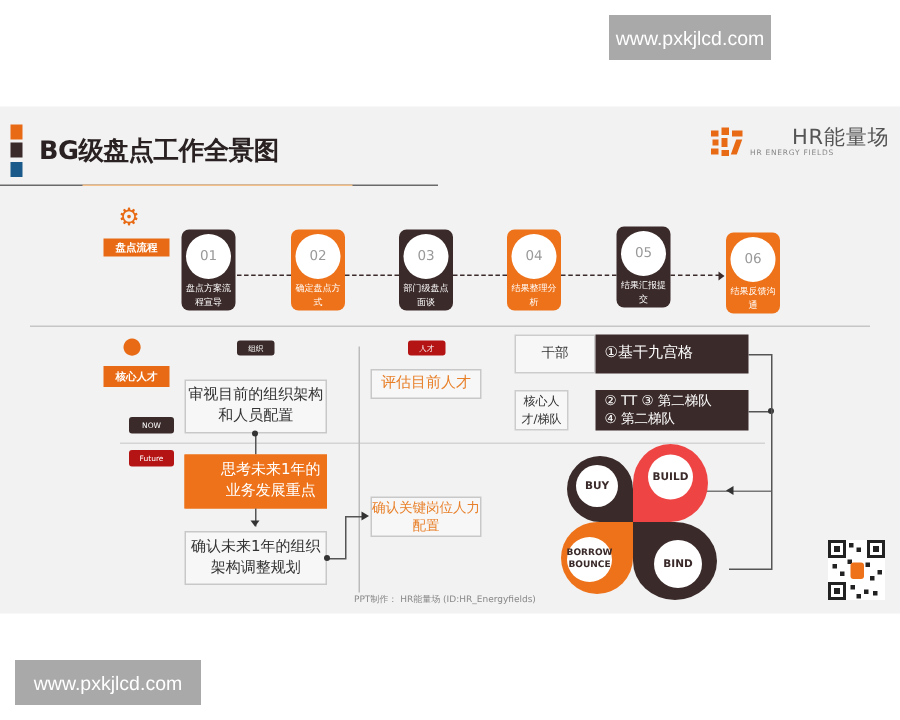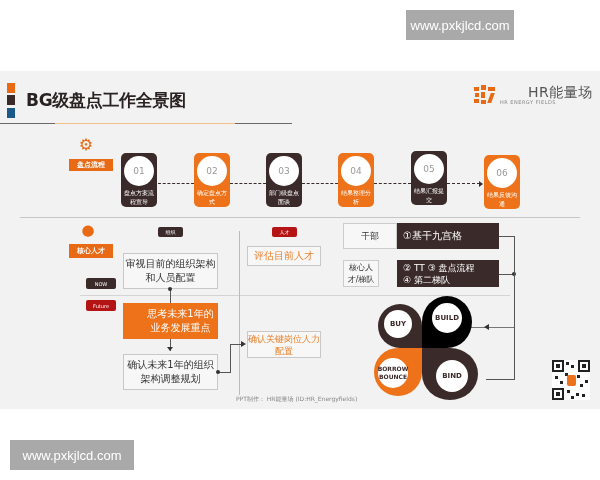--- a/index.html
+++ b/index.html
@@ -159,36 +159,36 @@
   <div class="vline" style="left:230px;top:273px;height:29px;"></div>
   <div class="hline" style="left:230px;top:273px;width:12px;"></div>
   <div class="arrowhead" style="left:241px;top:270px;border-left:5px solid #333;"></div>
 
   <div class="talent-lbl" style="left:343px;top:152px;width:54px;height:26px;">干部</div>
   <div class="talent-val" style="left:397px;top:152px;width:102px;height:26px;font-size:10px;">
     <span>①基干九宫格</span>
   </div>
   <div class="talent-lbl" style="left:343px;top:189px;width:36px;height:27px;font-size:8px;">核心人才/梯队</div>
   <div class="talent-val" style="left:397px;top:189px;width:102px;height:27px;">
-    <span>② TT   ③ 盘点流程</span>
+    <span>② TT   ③ 第二梯队</span>
     <span>④ 第二梯队</span>
   </div>
 
   <div class="hline" style="left:499px;top:165px;width:15px;"></div>
   <div class="hline" style="left:499px;top:203px;width:15px;"></div>
   <div class="dot" style="left:512px;top:201px;"></div>
   <div class="vline" style="left:514px;top:165px;height:144px;"></div>
   <div class="hline" style="left:486px;top:308px;width:28px;"></div>
   <div class="hline" style="left:470px;top:256px;width:44px;background:#777;"></div>
   <div class="arrowhead" style="left:484px;top:253px;border-right:5px solid #333;"></div>
 
   <div class="petal" style="left:378px;top:233px;background:#3b2a2a;border-radius:50% 50% 0 50%;">
     <div class="inner" style="left:6px;top:6px;">BUY</div>
   </div>
-  <div class="petal" style="left:422px;top:225px;width:50px;height:52px;background:#000000;border-radius:50% 50% 50% 0;">
+  <div class="petal" style="left:422px;top:225px;width:50px;height:52px;background:#ef4444;border-radius:50% 50% 50% 0;">
     <div class="inner" style="left:10px;top:7px;width:30px;height:30px;">BUILD</div>
   </div>
   <div class="petal" style="left:374px;top:277px;width:48px;height:48px;background:#ee7219;border-radius:50% 0 50% 50%;">
     <div class="inner" style="left:4px;top:10px;width:30px;height:30px;font-size:6px;">BORROW BOUNCE</div>
   </div>
   <div class="petal" style="left:422px;top:277px;width:56px;height:52px;background:#3b2a2a;border-radius:0 50% 50% 50%;">
     <div class="inner" style="left:14px;top:12px;width:32px;height:32px;">BIND</div>
   </div>
 
   <div class="footer">PPT制作：  HR能量场  (ID:HR_Energyfields)</div>

